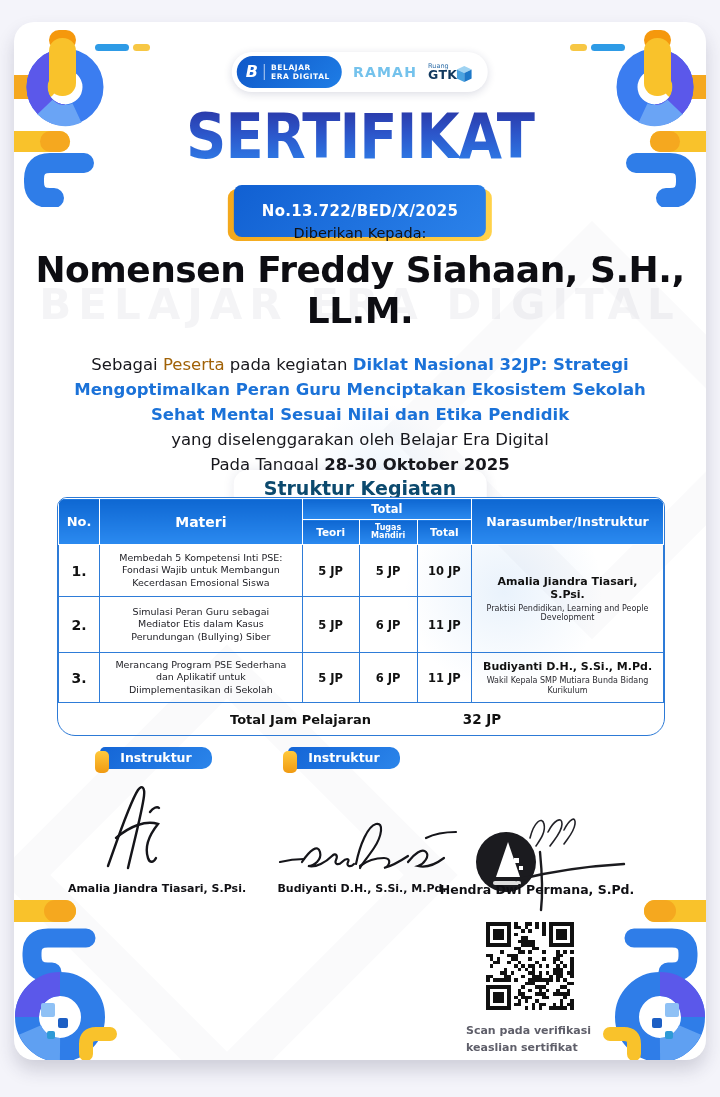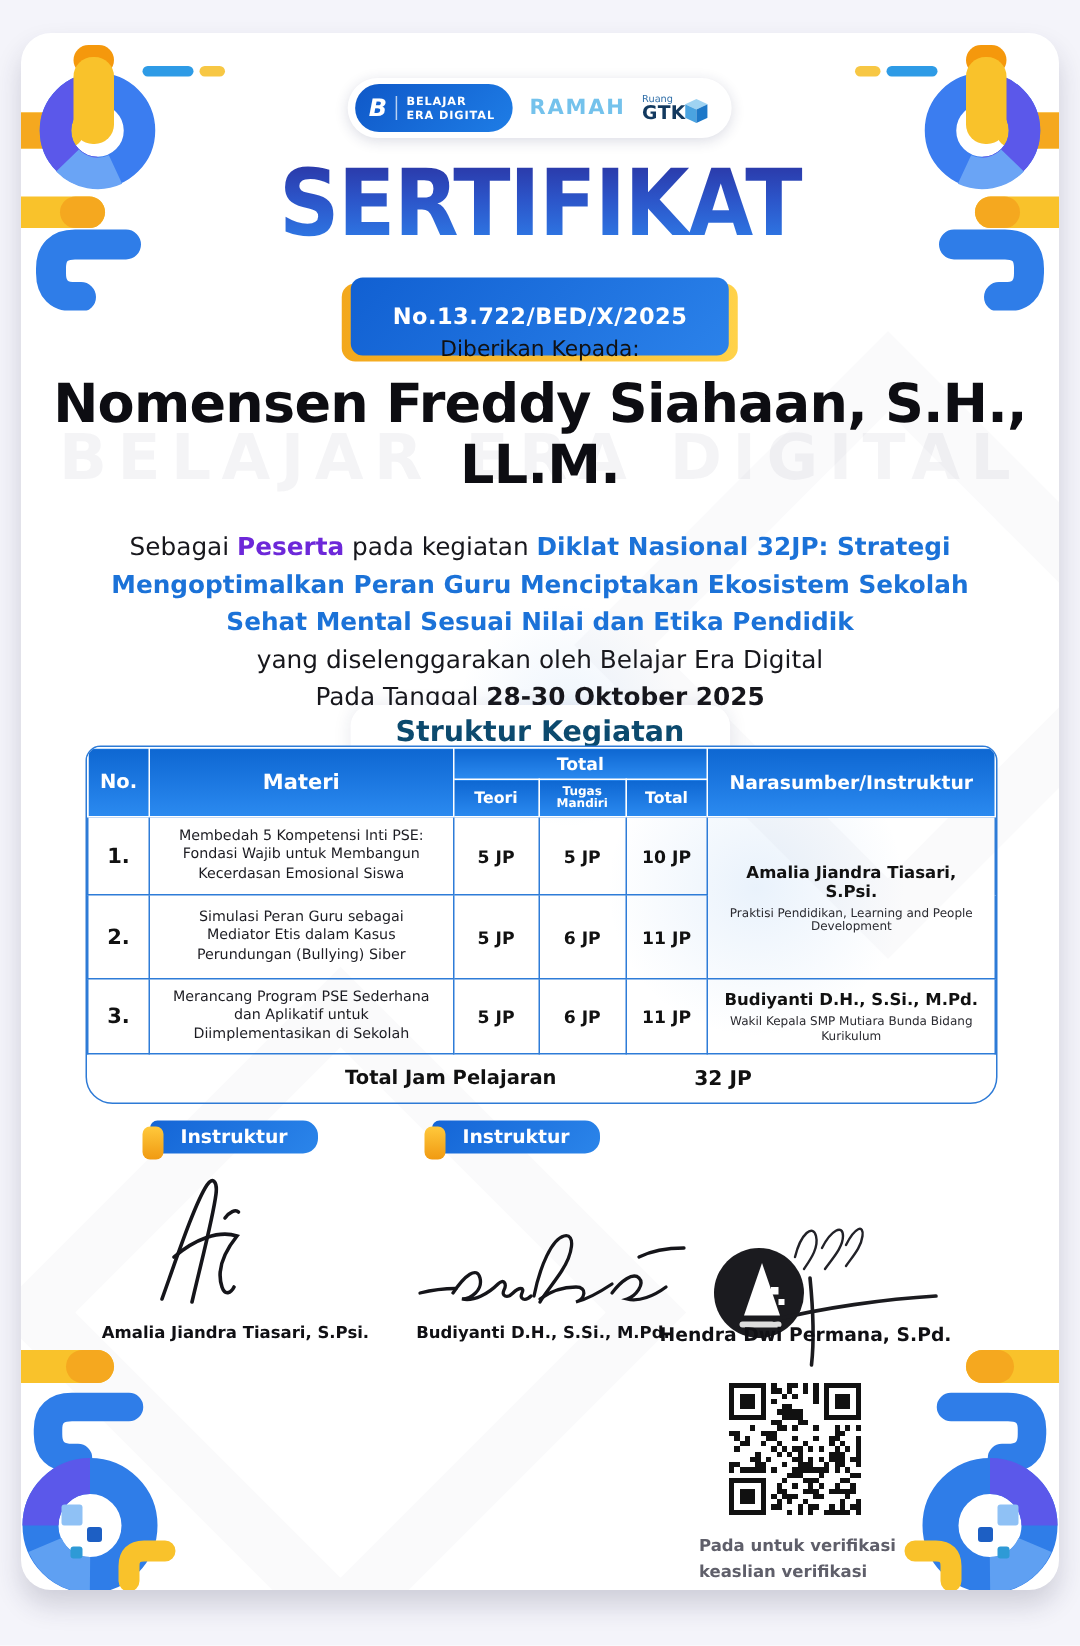--- a/index.html
+++ b/index.html
@@ -68,21 +68,21 @@
   
   .given-to{position:absolute;top:203px;left:0;width:100%;text-align:center;font-size:14.5px;font-weight:normal;z-index:2;}
   .r-name{position:absolute;top:227px;left:0;width:100%;text-align:center;font-size:36px;font-weight:bold;letter-spacing:-.5px;z-index:2;color:#0d0d12;}
   .r-inst{position:absolute;top:269px;left:0;width:100%;text-align:center;font-size:20px;font-weight:bold;z-index:2;color:#0d0d12;}
   
   .body-text{
     position:absolute;top:330px;left:50%;transform:translateX(-50%);
     width:580px;text-align:center;font-size:16.5px;line-height:25px;
     font-weight:500;color:#17171c;z-index:2;
   }
-  .role{color:#6d28d9;font-weight:bold;}
+  .role{color:#a16207;font-weight:normal;}
   .event{color:#1b72d8;font-weight:bold;}
   .date-b{font-weight:bold;}
   
   .struktur-tab{
     position:absolute;top:448px;left:50%;transform:translateX(-50%);z-index:2;
     background:#fff;border-radius:14px;box-shadow:0 0 12px rgba(30,40,90,.10);
     padding:7px 30px 22px;font-size:19px;font-weight:bold;color:#0c4a6e;
   }
   .table-wrap{
     position:absolute;top:475px;left:43px;width:606px;z-index:3;
@@ -343,18 +343,18 @@
   <div class="sig-name sig-name3">Hendra Dwi Permana, S.Pd.</div>
 
   <div class="qr-block">
     <div class="qr-box">
       <svg id="qr-svg" width="88" height="88" viewBox="0 0 25 25" shape-rendering="crispEdges">
         <rect x="0" y="0" width="25" height="25" fill="#ffffff"></rect>
       <path d="M8 0h1v1h-1zM11 0h1v1h-1zM12 0h1v1h-1zM14 0h1v1h-1zM16 0h1v1h-1zM8 1h1v1h-1zM9 1h1v1h-1zM11 1h1v1h-1zM14 1h1v1h-1zM16 1h1v1h-1zM10 2h1v1h-1zM12 2h1v1h-1zM16 2h1v1h-1zM8 3h1v1h-1zM16 3h1v1h-1zM10 4h1v1h-1zM11 4h1v1h-1zM9 5h1v1h-1zM10 5h1v1h-1zM11 5h1v1h-1zM12 5h1v1h-1zM13 5h1v1h-1zM10 6h1v1h-1zM11 6h1v1h-1zM12 6h1v1h-1zM13 6h1v1h-1zM8 7h1v1h-1zM9 7h1v1h-1zM13 7h1v1h-1zM14 7h1v1h-1zM4 8h1v1h-1zM9 8h1v1h-1zM10 8h1v1h-1zM12 8h1v1h-1zM16 8h1v1h-1zM20 8h1v1h-1zM22 8h1v1h-1zM24 8h1v1h-1zM0 9h1v1h-1zM1 9h1v1h-1zM6 9h1v1h-1zM7 9h1v1h-1zM8 9h1v1h-1zM20 9h1v1h-1zM21 9h1v1h-1zM1 10h1v1h-1zM3 10h1v1h-1zM7 10h1v1h-1zM8 10h1v1h-1zM12 10h1v1h-1zM16 10h1v1h-1zM19 10h1v1h-1zM20 10h1v1h-1zM24 10h1v1h-1zM2 11h1v1h-1zM3 11h1v1h-1zM6 11h1v1h-1zM9 11h1v1h-1zM14 11h1v1h-1zM19 11h1v1h-1zM21 11h1v1h-1zM24 11h1v1h-1zM1 12h1v1h-1zM8 12h1v1h-1zM10 12h1v1h-1zM12 12h1v1h-1zM13 12h1v1h-1zM15 12h1v1h-1zM17 12h1v1h-1zM20 12h1v1h-1zM22 12h1v1h-1zM24 12h1v1h-1zM5 13h1v1h-1zM9 13h1v1h-1zM11 13h1v1h-1zM13 13h1v1h-1zM19 13h1v1h-1zM20 13h1v1h-1zM21 13h1v1h-1zM24 13h1v1h-1zM4 14h1v1h-1zM5 14h1v1h-1zM7 14h1v1h-1zM12 14h1v1h-1zM13 14h1v1h-1zM15 14h1v1h-1zM17 14h1v1h-1zM19 14h1v1h-1zM20 14h1v1h-1zM21 14h1v1h-1zM23 14h1v1h-1zM24 14h1v1h-1zM0 15h1v1h-1zM1 15h1v1h-1zM5 15h1v1h-1zM6 15h1v1h-1zM10 15h1v1h-1zM13 15h1v1h-1zM14 15h1v1h-1zM15 15h1v1h-1zM18 15h1v1h-1zM20 15h1v1h-1zM21 15h1v1h-1zM24 15h1v1h-1zM0 16h1v1h-1zM2 16h1v1h-1zM3 16h1v1h-1zM4 16h1v1h-1zM5 16h1v1h-1zM6 16h1v1h-1zM8 16h1v1h-1zM12 16h1v1h-1zM13 16h1v1h-1zM14 16h1v1h-1zM15 16h1v1h-1zM16 16h1v1h-1zM17 16h1v1h-1zM18 16h1v1h-1zM20 16h1v1h-1zM22 16h1v1h-1zM11 17h1v1h-1zM12 17h1v1h-1zM13 17h1v1h-1zM17 17h1v1h-1zM23 17h1v1h-1zM24 17h1v1h-1zM10 18h1v1h-1zM14 18h1v1h-1zM15 18h1v1h-1zM16 18h1v1h-1zM21 18h1v1h-1zM22 18h1v1h-1zM9 19h1v1h-1zM12 19h1v1h-1zM15 19h1v1h-1zM17 19h1v1h-1zM20 19h1v1h-1zM23 19h1v1h-1zM9 20h1v1h-1zM10 20h1v1h-1zM14 20h1v1h-1zM15 20h1v1h-1zM16 20h1v1h-1zM19 20h1v1h-1zM20 20h1v1h-1zM21 20h1v1h-1zM22 20h1v1h-1zM23 20h1v1h-1zM8 21h1v1h-1zM10 21h1v1h-1zM11 21h1v1h-1zM12 21h1v1h-1zM16 21h1v1h-1zM17 21h1v1h-1zM22 21h1v1h-1zM9 22h1v1h-1zM11 22h1v1h-1zM14 22h1v1h-1zM21 22h1v1h-1zM24 22h1v1h-1zM8 23h1v1h-1zM9 23h1v1h-1zM13 23h1v1h-1zM15 23h1v1h-1zM16 23h1v1h-1zM19 23h1v1h-1zM21 23h1v1h-1zM23 23h1v1h-1zM24 23h1v1h-1zM11 24h1v1h-1zM13 24h1v1h-1zM15 24h1v1h-1zM18 24h1v1h-1zM19 24h1v1h-1zM20 24h1v1h-1zM21 24h1v1h-1zM22 24h1v1h-1zM24 24h1v1h-1zM0 0h7v7h-7z M1 1h5v5h-5z M2 2h3v3h-3zM18 0h7v7h-7z M19 1h5v5h-5z M20 2h3v3h-3zM0 18h7v7h-7z M1 19h5v5h-5z M2 20h3v3h-3z" fill="#111" fill-rule="evenodd"></path>
         </svg>
     </div>
     <div class="qr-caption">
-      <span>Pada untuk verifikasi</span><br>
-      <span>keaslian verifikasi</span>
+      <span>Scan pada verifikasi</span><br>
+      <span>keaslian sertifikat</span>
     </div>
   </div>
 
 </div>
 
 </body></html>

